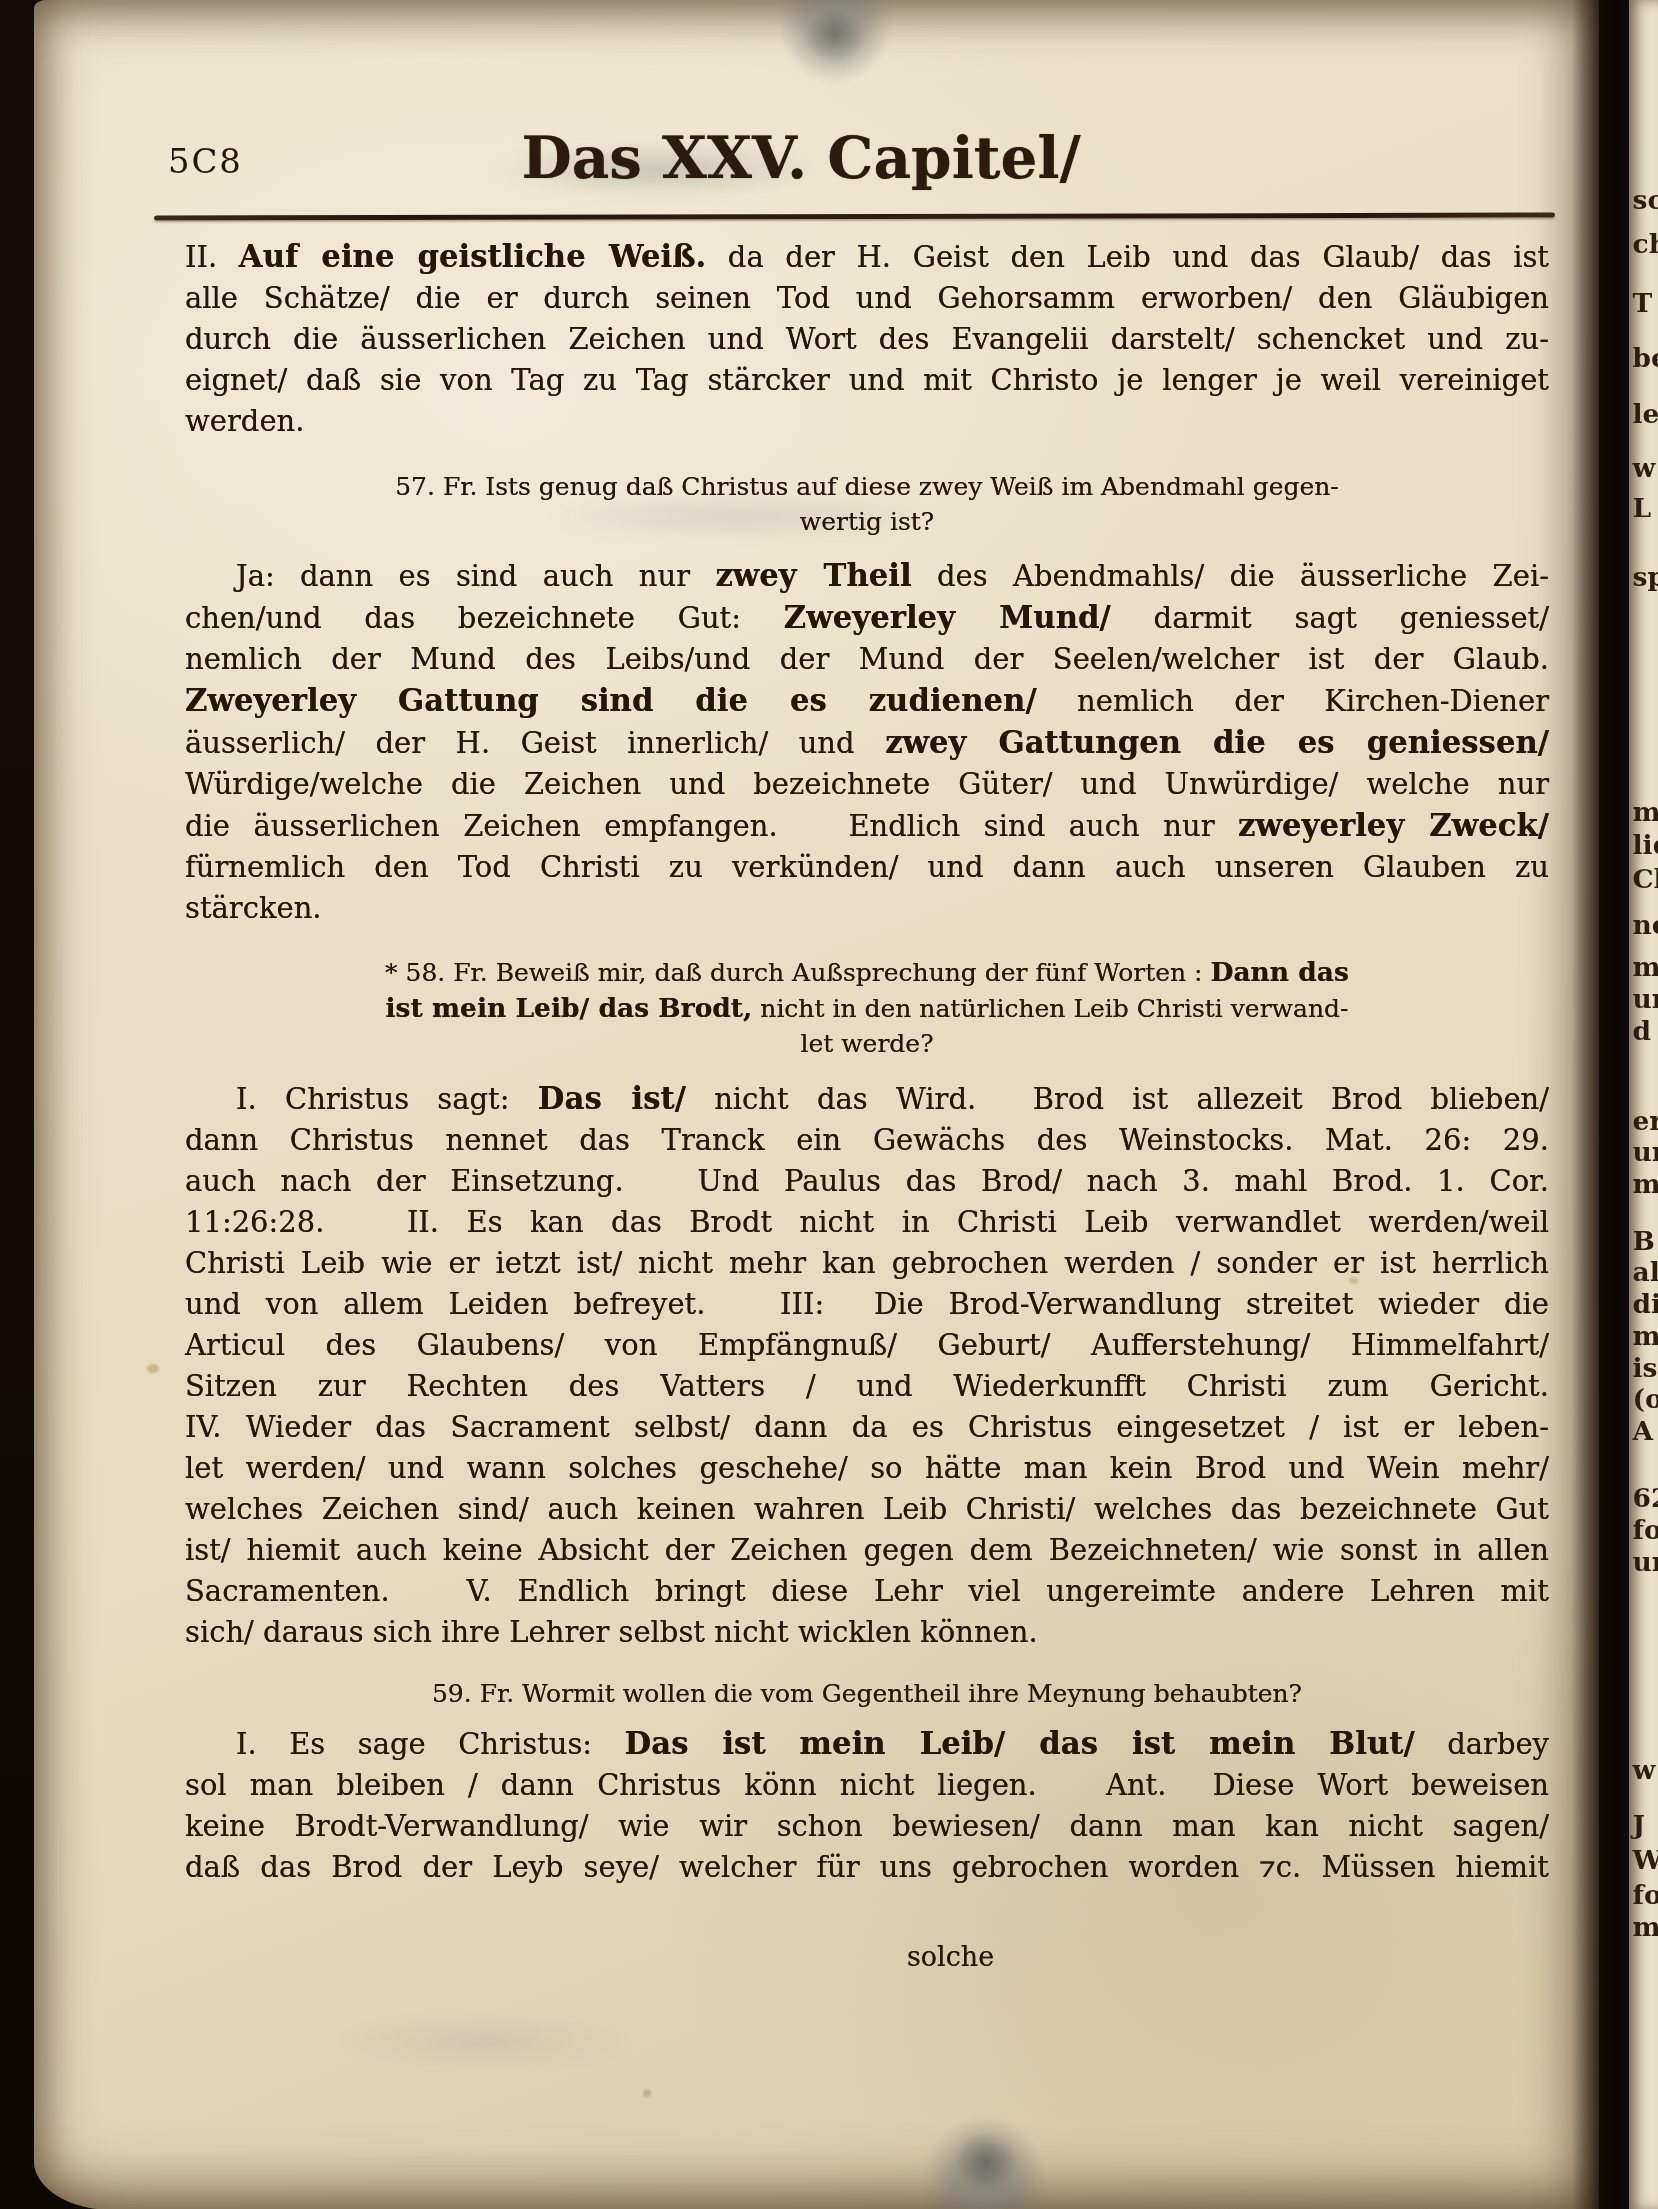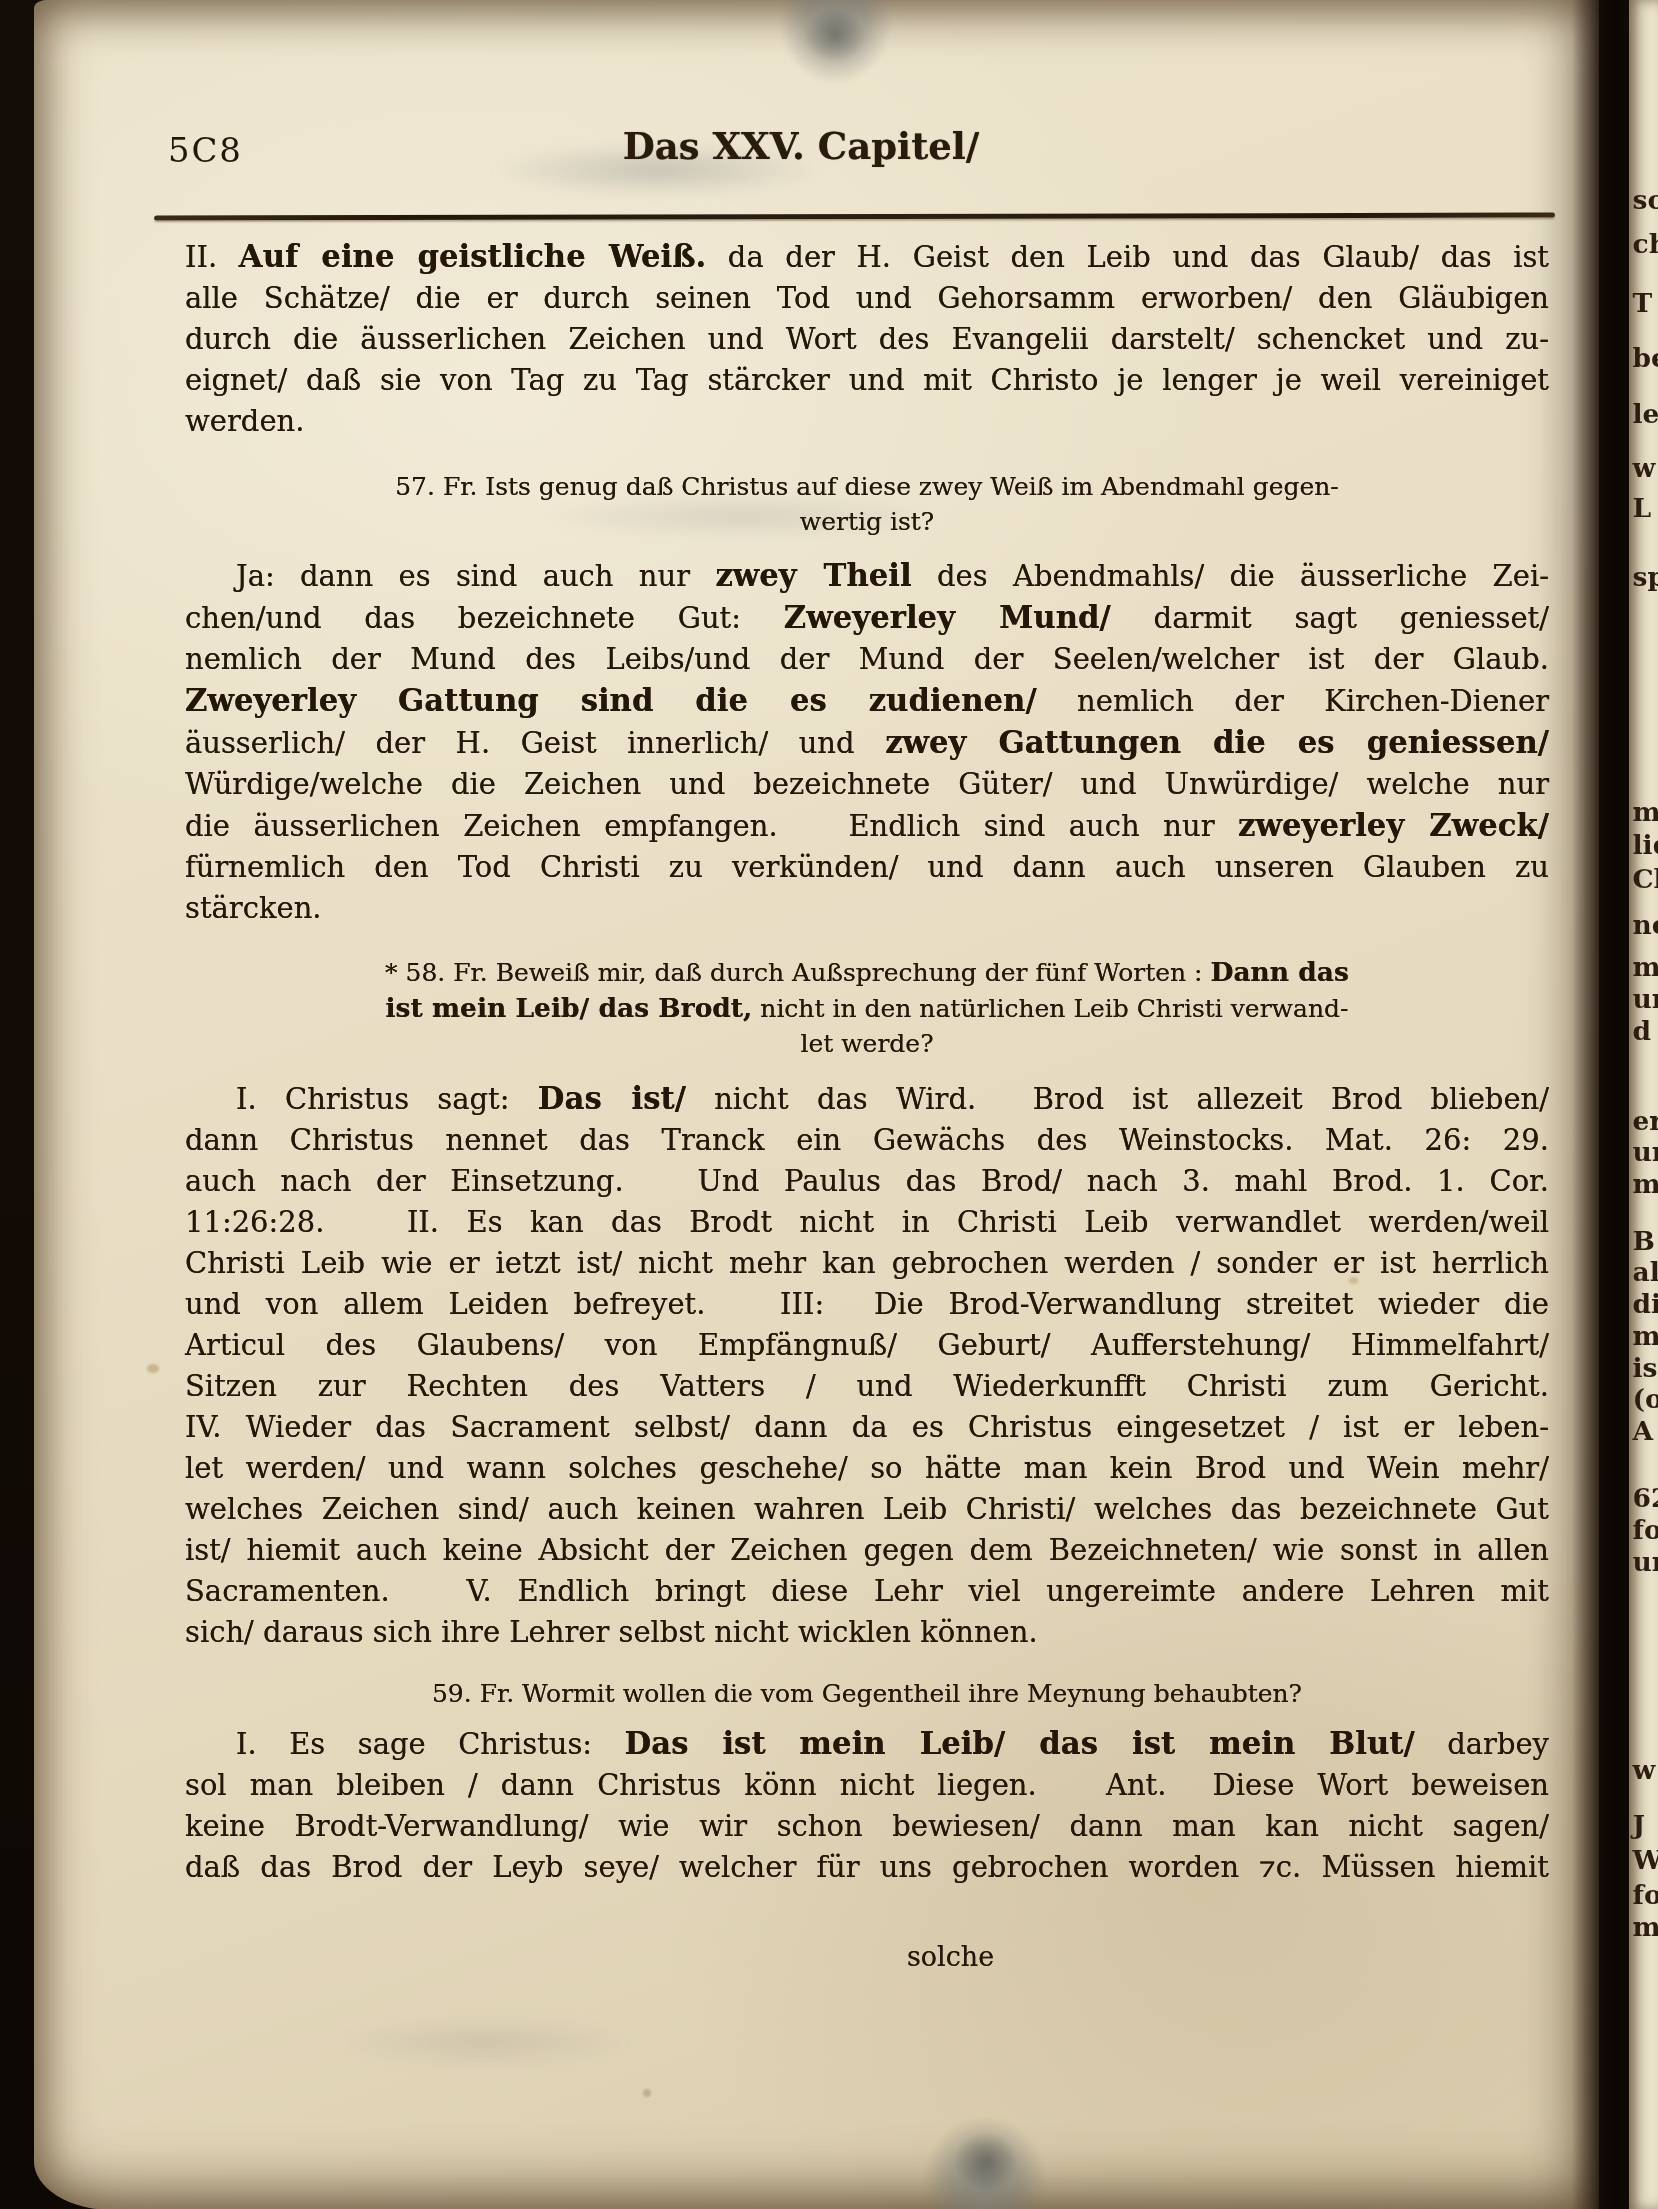--- a/index.html
+++ b/index.html
@@ -35,28 +35,28 @@
   .ghost{
     position:absolute;border-radius:50%;
     filter:blur(6.2px);
     background:radial-gradient(closest-side, rgba(95,105,110,0.28), rgba(95,105,110,0) 80%);
   }
   .ghost.g1{left:415px;top:137px;width:415px;height:66px;}
   .ghost.g2{left:459px;top:490px;width:494px;height:53px;background:radial-gradient(closest-side, rgba(95,105,110,0.16), rgba(95,105,110,0) 80%);}
   .ghost.g3{left:265px;top:2011px;width:371px;height:62px;background:radial-gradient(closest-side, rgba(95,105,110,0.14), rgba(95,105,110,0) 80%);}
   
   .pageno{
-    position:absolute;left:168px;top:130px;
+    position:absolute;left:168px;top:141px;
     font-size:34px;color:var(--ink);
     letter-spacing:1.8px;
   }
   .running-title{
     position:absolute;left:185px;top:124px;width:1364px;
     text-align:center;transform:translateX(-66px);
-    font-size:37px;font-weight:bold;color:#2a1c0d;
+    font-size:58px;font-weight:bold;color:#2a1c0d;
     text-shadow:0 0 0.9px rgba(40,25,10,0.6);
   }
   .rule{
     position:absolute;left:154px;top:214px;width:1401px;height:5.3px;
     background:linear-gradient(90deg,#3a2a17 0%,#241709 18%,#2e2010 55%,#241709 85%,#3a2a17 100%);
     border-radius:2.6px;transform:rotate(-0.12deg);
     box-shadow:0 1.8px 1.8px rgba(60,40,20,0.35);
   }
   
   .content{

